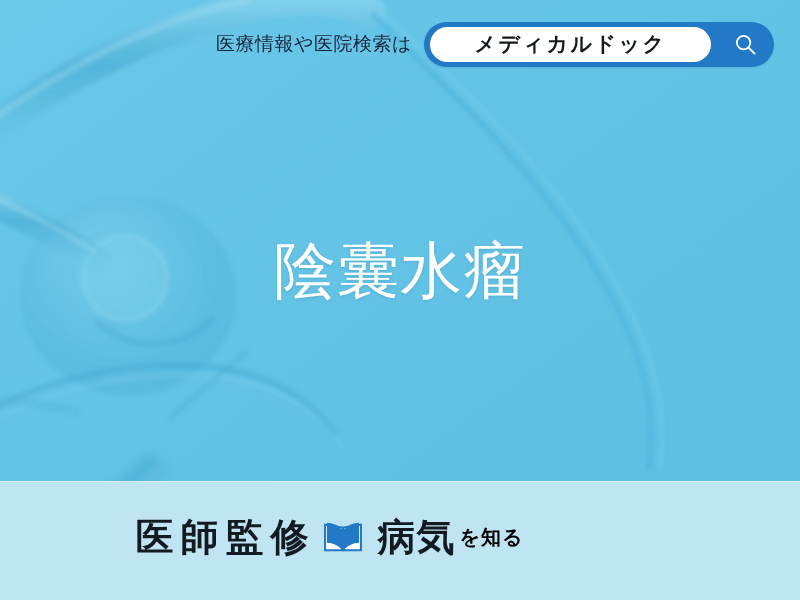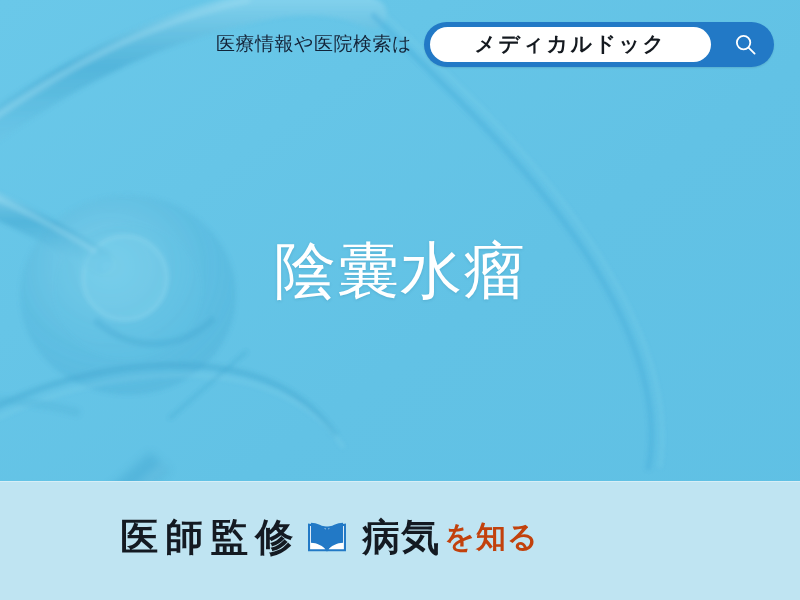--- a/index.html
+++ b/index.html
@@ -136,23 +136,23 @@
     font-weight: 700;
     color: #141a22;
     letter-spacing: 7px;
     line-height: 1;
     white-space: nowrap;
   }
   .band-text-lg.tight {
     letter-spacing: 1px;
   }
   .band-text-sm {
-    font-size: 30px;
+    font-size: 20px;
     font-weight: 600;
-    color: #c2410c;
+    color: #000000;
     letter-spacing: 1px;
     line-height: 1;
     white-space: nowrap;
     margin-left: 4px;
   }
   #book-icon {
     width: 42px;
     height: 34px;
     margin: 0 14px 0 6px;
     flex: none;

